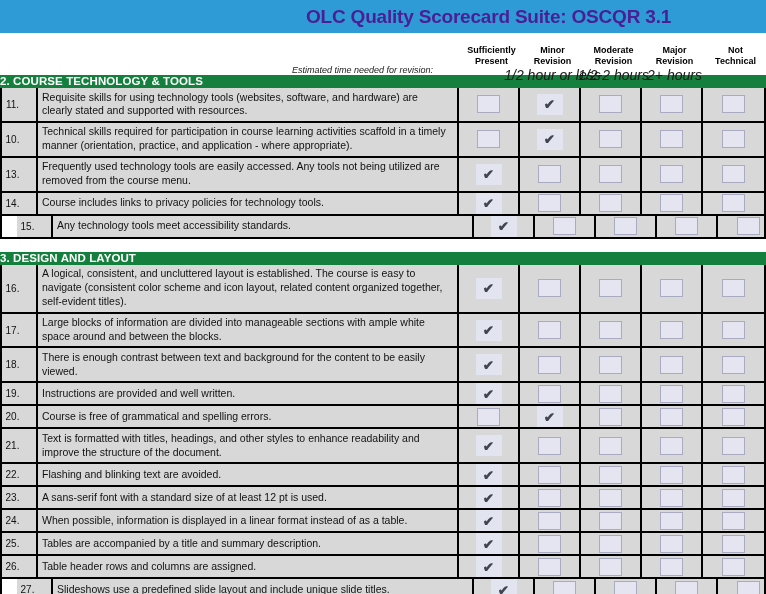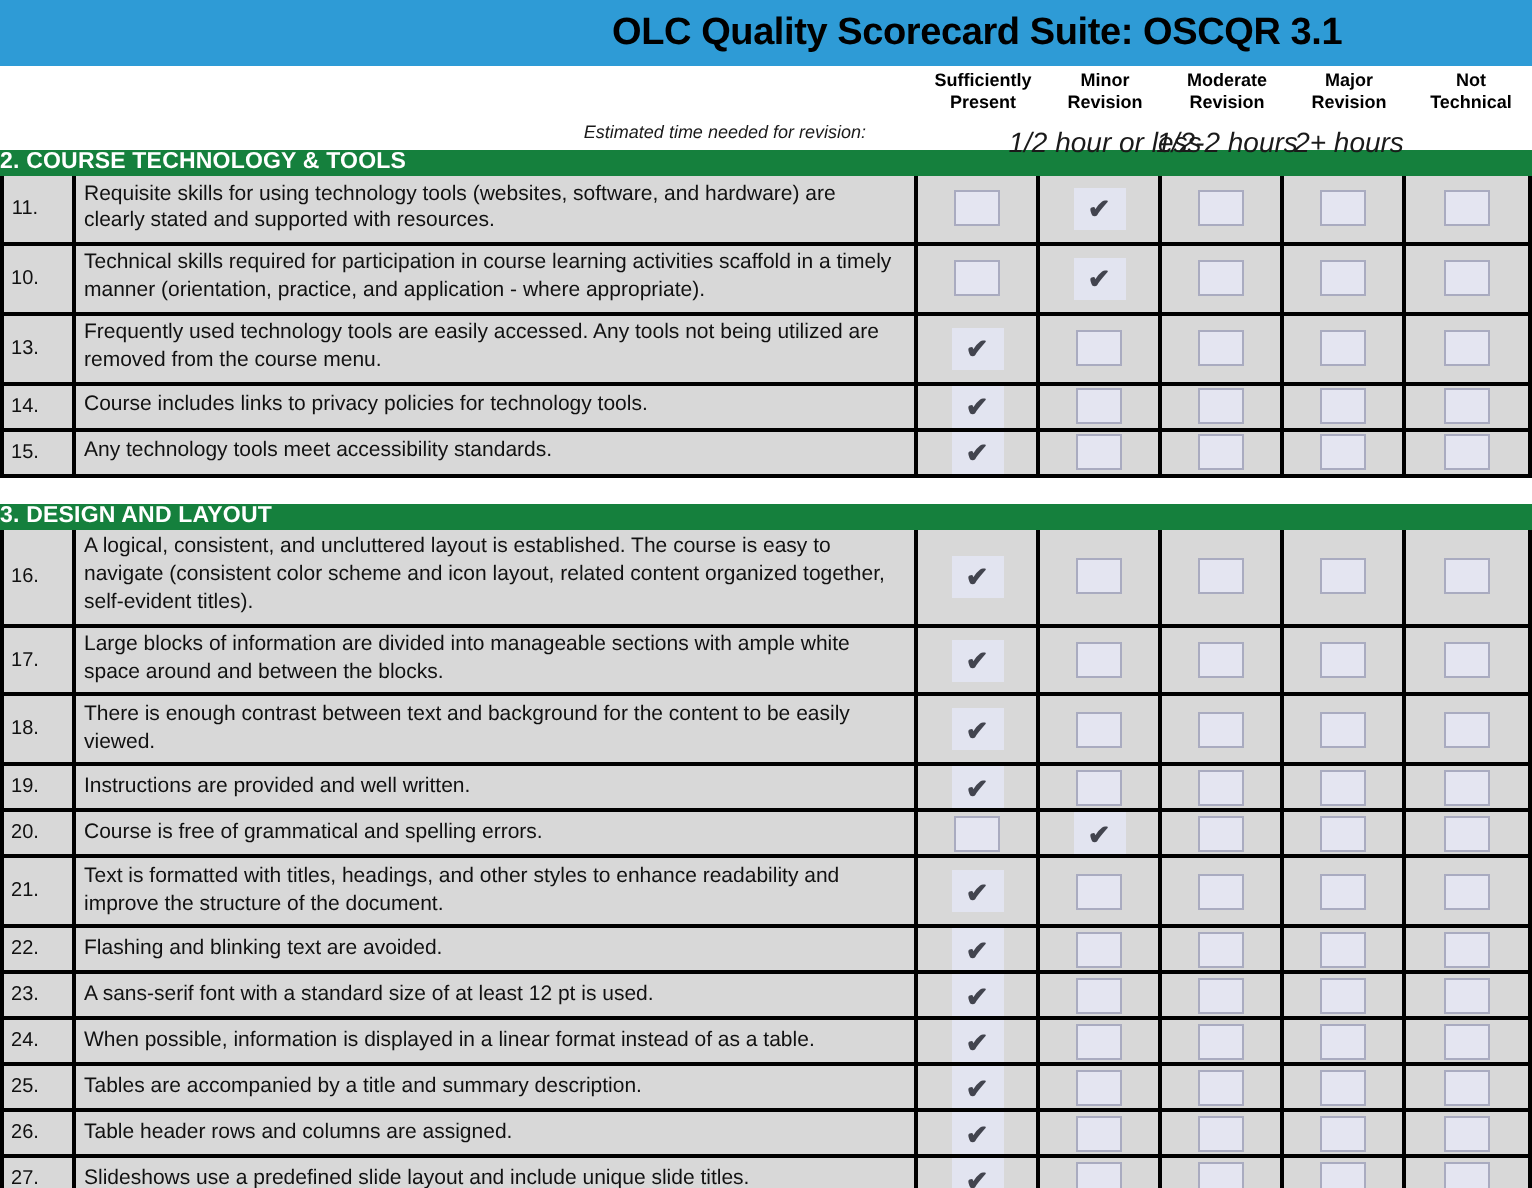--- a/index.html
+++ b/index.html
@@ -6,21 +6,21 @@
   html,body { margin:0; padding:0; }
   body {
     width:766px; height:594px; background:#fff;
     font-family:"Liberation Sans", sans-serif;
     position:relative; overflow:hidden;
     -webkit-font-smoothing: antialiased;
   }
   
   .topbar { height:33px; background:var(--header-blue,#2e9bd6); display:flex; align-items:center; }
   .topbar-title {
-    color:#000000; font-weight:bold; font-size:19px; margin-left:306px;
+    color:#4c1d95; font-weight:bold; font-size:19px; margin-left:306px;
     letter-spacing:-0.2px; white-space:nowrap;
   }
   
   .head-zone { height:42px; position:relative; }
   .link-text {
     position:absolute; left:45px; top:7px; width:276px;
     font-size:9px; line-height:1.35; color:var(--link-blue,#1d50a2);
     cursor:pointer;
   }
   .head-grid {
@@ -28,40 +28,40 @@
     display:grid; grid-template-columns:423px 61px 61px 61px 61px 61px;
     width:728px;
   }
   .estimated-cell { position:relative; }
   .estimated {
     position:absolute; right:28px; bottom:4px;
     font-style:italic; font-size:9px; color:#1a1a1a; white-space:nowrap;
   }
   .colhead {
     display:flex; flex-direction:column; align-items:center;
-    justify-content:space-between; padding-top:2px;
+    justify-content:space-between; padding-top:12px;
   }
   .colhead .lbl {
     font-weight:bold; font-size:9px; text-align:center; line-height:1.2; width:56px;
   }
   .colhead .time {
     font-style:italic; font-size:14px; white-space:nowrap; height:12px; color:#1a1a1a;
   }
   
   .section-bar {
     background:#15803d; color:#fff; font-weight:bold; font-size:11.5px;
     height:13px; line-height:13px; padding-left:0; letter-spacing:0.1px;
   }
   .rows { border:2px solid #000; border-top:none; }
   .row {
     display:grid; grid-template-columns:36px 421px 61px 61px 61px 61px 61px;
     background:var(--row-gray,#d8d8d8);
     border-bottom:2px solid #000; min-height:20px;
   }
-  .row:last-child { border-bottom:none; }
+  .row:last-child { border-bottom:none;margin-left:15px; }
   .cell { border-right:2px solid #000; }
   .row > .cell:last-child { border-right:none; }
   .num {
     display:flex; align-items:center; justify-content:center;
     font-size:10px; color:#111; padding-right:13px;
   }
   .desc {
     font-size:10.5px; line-height:1.33; color:#111;
     padding:2.5px 6px 2.5px 4px; display:flex; align-items:center; cursor:pointer;
   }

